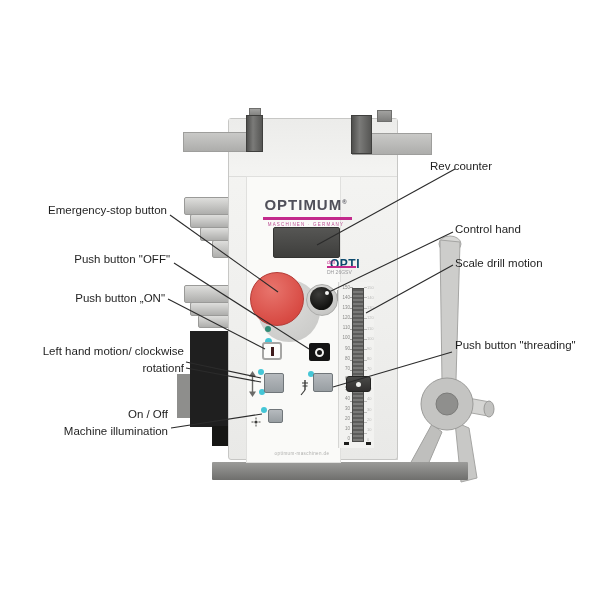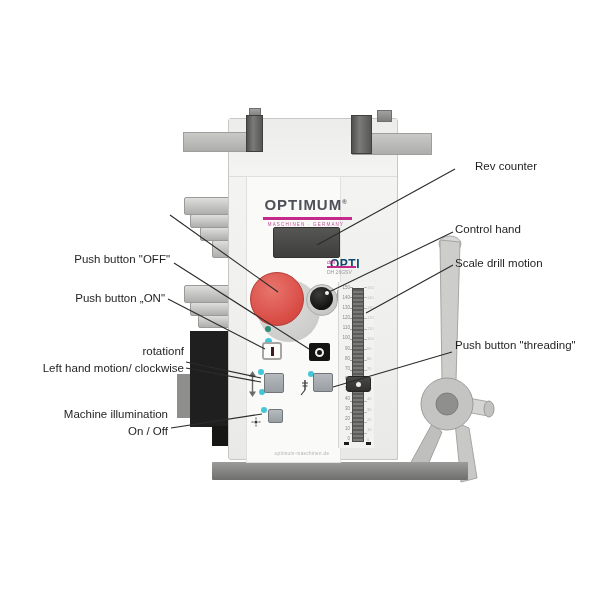--- a/index.html
+++ b/index.html
@@ -265,29 +265,30 @@
       <line x1="452" y1="352" x2="333" y2="387"></line>
       <line x1="170" y1="215" x2="278" y2="292"></line>
       <line x1="174" y1="263" x2="309" y2="349"></line>
       <line x1="168" y1="299" x2="265" y2="349"></line>
       <line x1="186" y1="362" x2="261" y2="378"></line>
       <line x1="186" y1="368" x2="261" y2="382"></line>
       <line x1="171" y1="428" x2="262" y2="414"></line>
     </g>
   </svg>
 
-  <div class="lbl" style="left:475px;top:158px;text-align:right;">Rev counter</div>
+  <div class="lbl" style="left:430px;top:158px;text-align:right;">Rev counter</div>
   <div class="lbl" style="left:455px;top:221px;">Control hand</div>
   <div class="lbl" style="left:455px;top:255px;">Scale drill motion</div>
   <div class="lbl" style="left:455px;top:337px;">Push button "threading"</div>
 
+  <div class="lbl right-align" style="right:433px;top:202px;">Emergency-stop button</div>
   <div class="lbl right-align" style="right:430px;top:251px;">Push button "OFF"</div>
   <div class="lbl right-align" style="right:435px;top:290px;">Push button „ON"</div>
   <div class="lbl right-align" style="right:416px;top:343px;">
+    <div>Left hand motion/ clockwise</div>
     <div>rotationf</div>
-    <div>Left hand motion/ clockwise</div>
   </div>
   <div class="lbl right-align" style="right:432px;top:406px;">
+    <div>On / Off</div>
     <div>Machine illumination</div>
-    <div>On / Off</div>
   </div>
 
 </div>
 
 </body></html>

